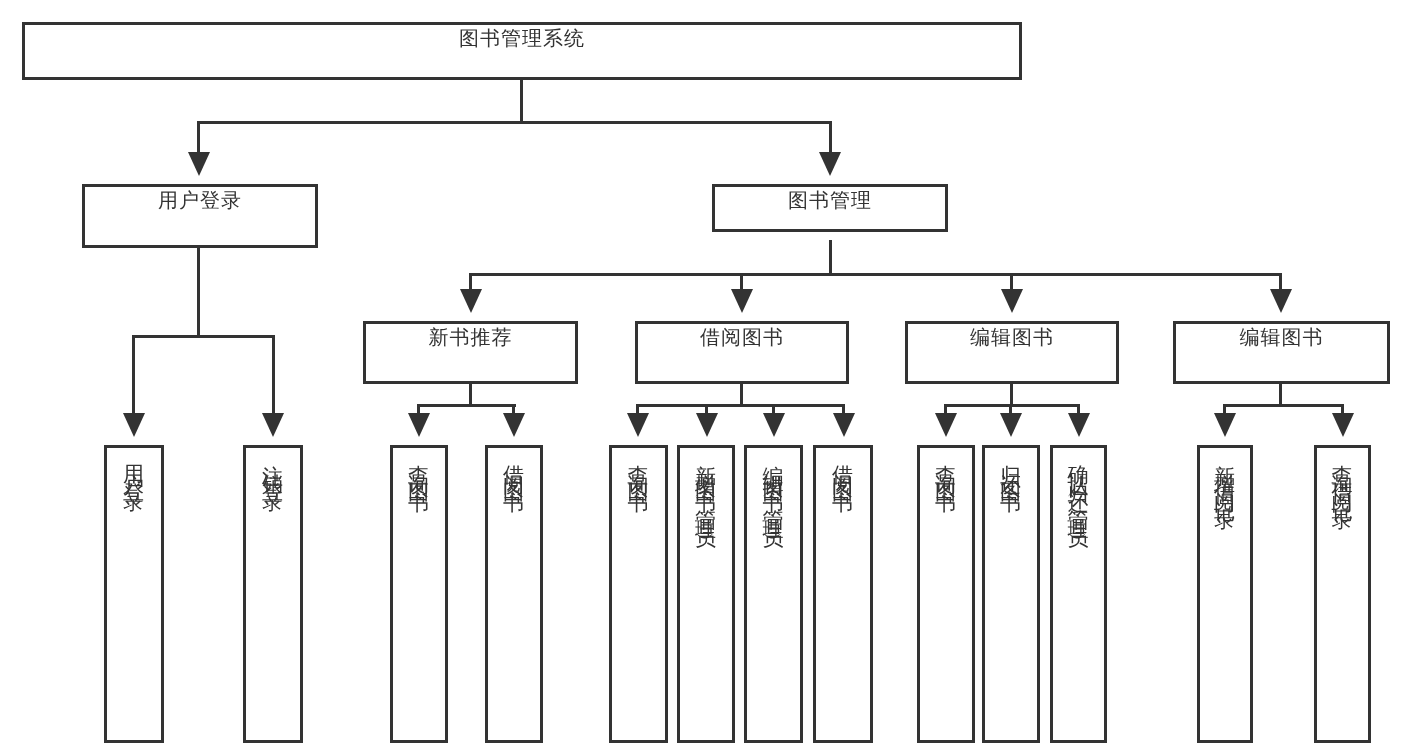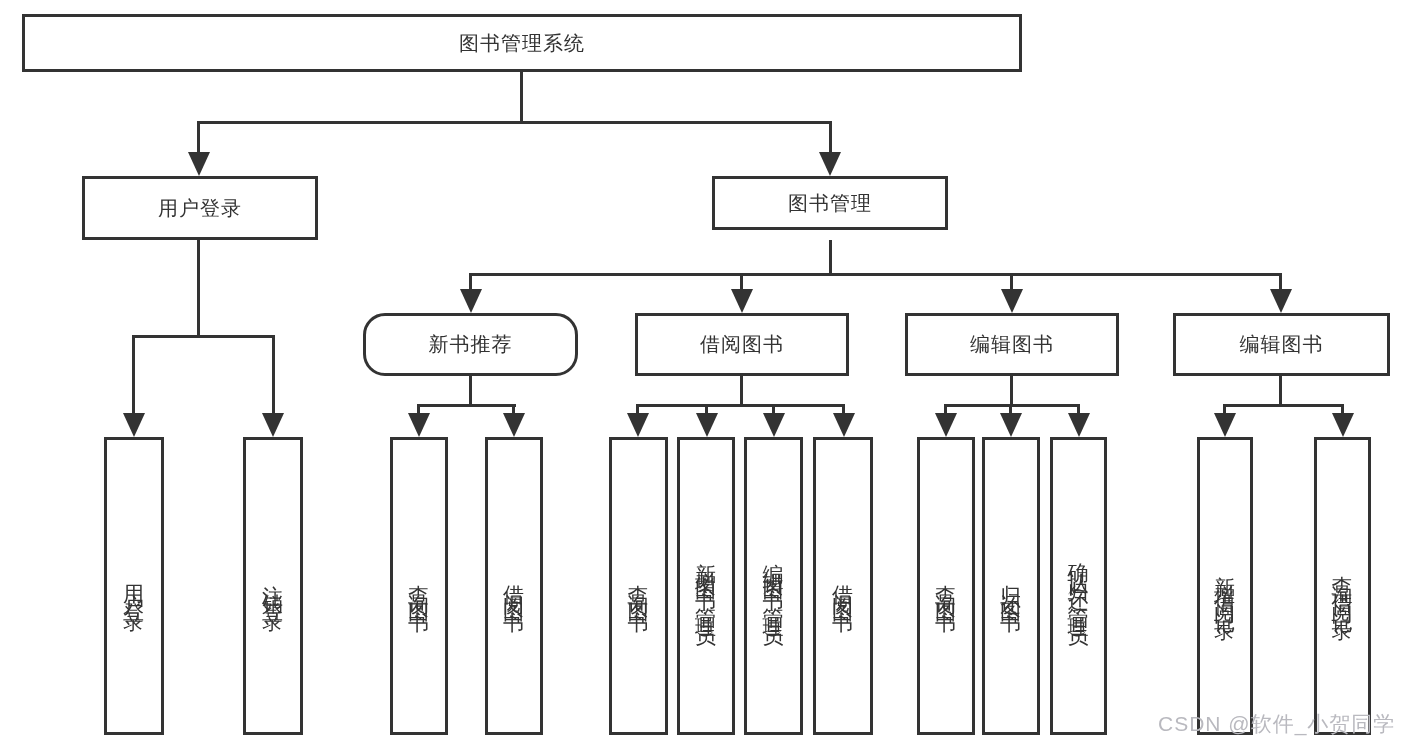--- a/index.html
+++ b/index.html
@@ -8,21 +8,21 @@
     font-family: "Liberation Sans", "DejaVu Sans", sans-serif;
     color: #333333;
   }
   .canvas {
     position: relative; width: 1405px; height: 747px;
     background: #ffffff; overflow: hidden;
   }
   .node {
     position: absolute; box-sizing: border-box;
     border: 3px solid #333333; background: #ffffff;
-    display: flex; align-items: center; justify-content: center;
+    display: flex; justify-content: center; margin-top: 8px;
   }
   .hlabel {
     font-size: 20px; letter-spacing: 1px; color: #333333; white-space: nowrap;
   }
   .vlabel {
     writing-mode: vertical-rl; text-orientation: mixed;
     font-size: 21px; letter-spacing: 9px; line-height: 1;
     color: #333333; white-space: nowrap;
   }
   .line { position: absolute; background: #333333; }
@@ -102,25 +102,25 @@
   <div class="line" style="left:1341px; top:404px; width:3px; height:14px;"></div>
   <div class="arrowhead" style="left:1332px; top:413px;"></div>
 
   <div class="node" style="left:22px; top:14px; width:1000px; height:58px;">
     <span class="hlabel">图书管理系统</span>
   </div>
 
   <div class="node" style="left:82px; top:176px; width:236px; height:64px;">
     <span class="hlabel">用户登录</span>
   </div>
-  <div class="node" style="left:712px; top:176px; width:236px; height:54px;">
+  <div class="node" style="left:712px; top:176px; width:236px; height:48px;">
     <span class="hlabel">图书管理</span>
   </div>
 
-  <div class="node" style="left:363px; top:313px; width:215px; height:63px;border-radius:22px;">
+  <div class="node" style="left:363px; top:313px; width:215px; height:63px;">
     <span class="hlabel">新书推荐</span>
   </div>
   <div class="node" style="left:635px; top:313px; width:214px; height:63px;">
     <span class="hlabel">借阅图书</span>
   </div>
   <div class="node" style="left:905px; top:313px; width:214px; height:63px;">
     <span class="hlabel">编辑图书</span>
   </div>
   <div class="node" style="left:1173px; top:313px; width:217px; height:63px;">
     <span class="hlabel">编辑图书</span>
@@ -163,15 +163,14 @@
     <span class="vlabel">确认归还（管理员）</span>
   </div>
 
   <div class="node" style="left:1197px; top:437px; width:56px; height:298px;">
     <span class="vlabel">新增借阅记录</span>
   </div>
   <div class="node" style="left:1314px; top:437px; width:57px; height:298px;">
     <span class="vlabel">查询借阅记录</span>
   </div>
 
-  <div class="watermark">CSDN @软件_小贺同学</div>
 
 </div>
 
 </body></html>

